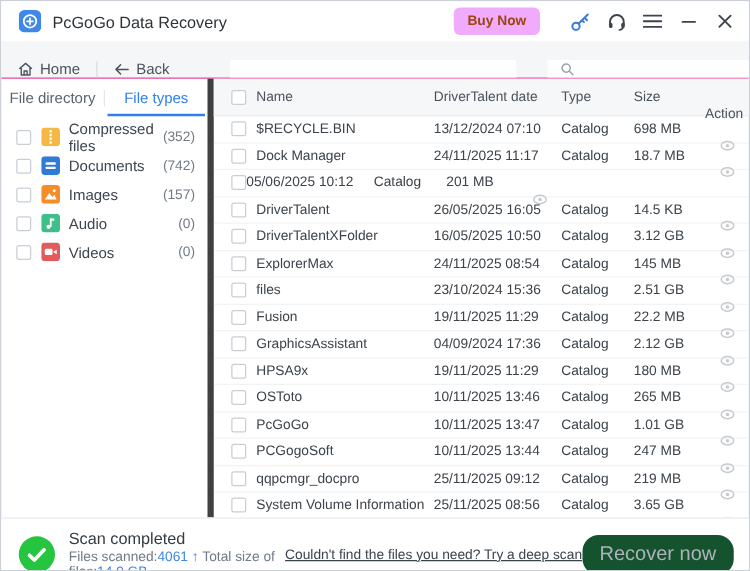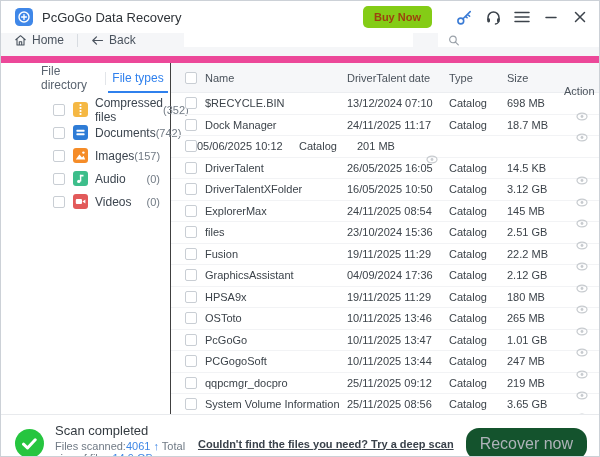--- a/index.html
+++ b/index.html
@@ -5,40 +5,40 @@
   * { margin:0; padding:0; box-sizing:border-box; }
   body { font-family:"Liberation Sans", sans-serif; background:#ffffff; }
   .window { width:600px; height:457px; border:1px solid #ccd1d7; background:#fff;
             display:flex; flex-direction:column; overflow:hidden; position:relative; }
 
   
   .titlebar { height:32px; background:#fff; display:flex; align-items:center;
               padding:0 10px 0 14px; flex:0 0 32px; }
   .logo { width:18px; height:18px; margin-right:9px; flex:0 0 18px; }
   .app-title { font-size:13px; color:#2e3338; flex:1 1 auto; }
-  .buynow { background:#84cc16; color:#9c430e; font-weight:bold; font-size:11px;
+  .buynow { background:#f0abfc; color:#9c430e; font-weight:bold; font-size:11px;
             border:none; border-radius:5px; padding:5px 11px; margin-right:12px; cursor:pointer; }
   .tb-ico { width:18px; height:18px; display:flex; align-items:center; justify-content:center;
             margin-left:11px; cursor:pointer; }
 
   
-  .navbar { height:30px; background:#f5f6f8; border-bottom:7px solid #ec4899;
-            display:flex; align-items:flex-start; flex:0 0 30px;gap:12px; }
+  .navbar { height:30px; background:#f5f6f8; border-bottom:1px solid #ec4899;
+            display:flex; align-items:flex-end; flex:0 0 30px;gap:12px; }
   .nav-left { width:171px; display:flex; align-items:center; padding-left:13px; flex:0 0 171px; }
   .nav-btn { display:flex; align-items:center; gap:5px; font-size:12px; color:#4a535e; cursor:pointer; }
   .nav-divider { width:1px; height:13px; background:#d8dce1; margin:0 13px; }
   .path-box { flex:1 1 auto; background:#fff; display:flex; align-items:center; }
   .path-box input, .search-box input { border:none; outline:none; background:transparent;
             font-size:12px; color:#3c434a; width:100%; height:100%; padding:0 8px; }
   .v-sep { width:1px; background:#e6e8ec; }
   .search-box { width:161px; flex:0 0 161px; background:#fff; display:flex; align-items:center; padding-left:10px; }
 
   
   .content { flex:1 1 auto; display:flex; min-height:0; }
-  .sidebar { width:170px; flex:0 0 170px; border-right:1px solid #404040; display:flex; flex-direction:column;padding-left:40px; }
+  .sidebar { width:170px; flex:0 0 170px; border-right:5px solid #404040; display:flex; flex-direction:column; }
   .sb-tabs { height:30px; flex:0 0 30px; display:flex; align-items:stretch; }
   .sb-tab { flex:1 1 50%; display:flex; align-items:center; justify-content:center;
             font-size:12px; color:#5a6470; cursor:pointer; position:relative; }
   .sb-tab.active { color:#2f80ed; }
   .sb-tab.active::after { content:""; position:absolute; left:2px; right:2px; bottom:0;
             height:2px; background:#2f80ed; }
   .sb-tab-divider { width:1px; height:13px; background:#e2e5e9; align-self:center; }
   .sb-list { padding-top:5px; }
   .sb-item { height:23px; display:flex; align-items:center; padding:0 10px 0 12px; cursor:pointer; }
   .cb { width:12px; height:12px; border:1px solid #c9ced4; border-radius:2px; background:#fff; flex:0 0 12px; }
@@ -63,21 +63,21 @@
 
   
   .statusbar { height:42px; flex:0 0 42px; border-top:1px solid #e8eaed; background:#fff;
                display:flex; align-items:center; padding:16px 12px 0 14px; }
   .check-circle { width:29px; height:29px; border-radius:50%; background:#26c53f;
                   display:flex; align-items:center; justify-content:center; flex:0 0 29px; }
   .status-texts { margin-left:11px; flex:1 1 auto; }
   .status-title { font-size:13px; color:#333a40; }
   .status-sub { font-size:11px; color:#707a85; margin-top:2px; }
   .blue { color:#3f87e5; }
-  .deep-link { font-size:11px; color:#3a424b; text-decoration:underline; cursor:pointer; margin-right:12px; white-space:nowrap;font-weight:bold; }
+  .deep-link { font-size:11px; color:#3a424b; text-decoration:underline; cursor:pointer; white-space:nowrap; }
   .recover-btn { background:#14532d; color:#aeb3b9; border:none; border-radius:13px;
                  font-size:16px; padding:7px 14px; cursor:default; white-space:nowrap; }
 </style>
 </head>
 <body>
 
 <div class="window">
 
   <div class="titlebar">
     <span class="logo">

